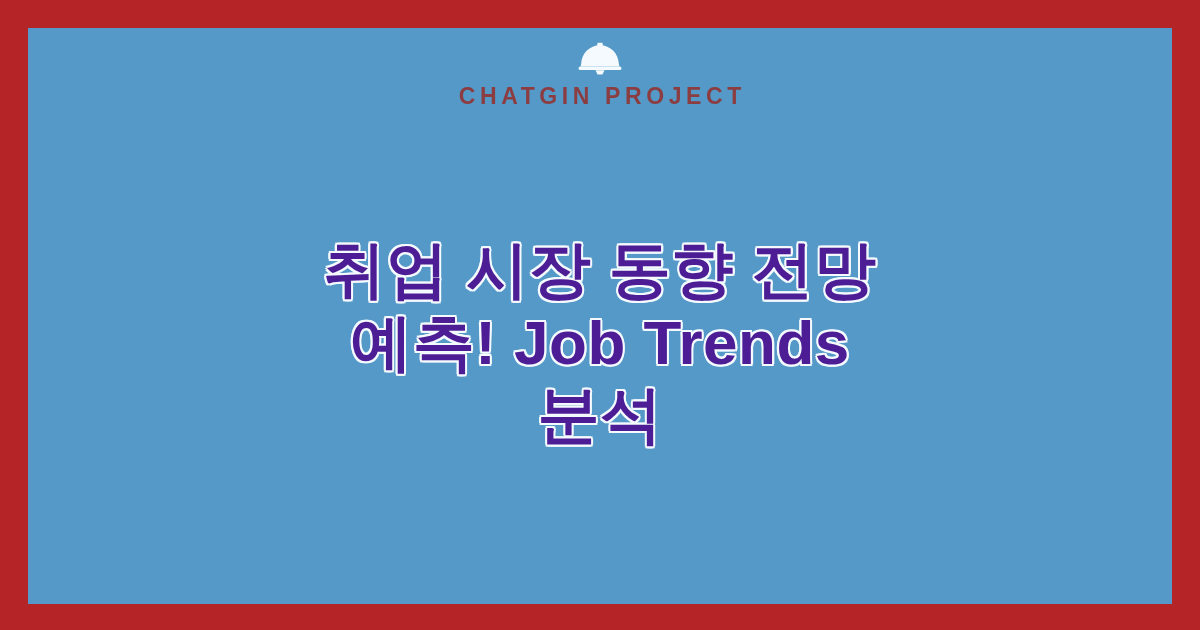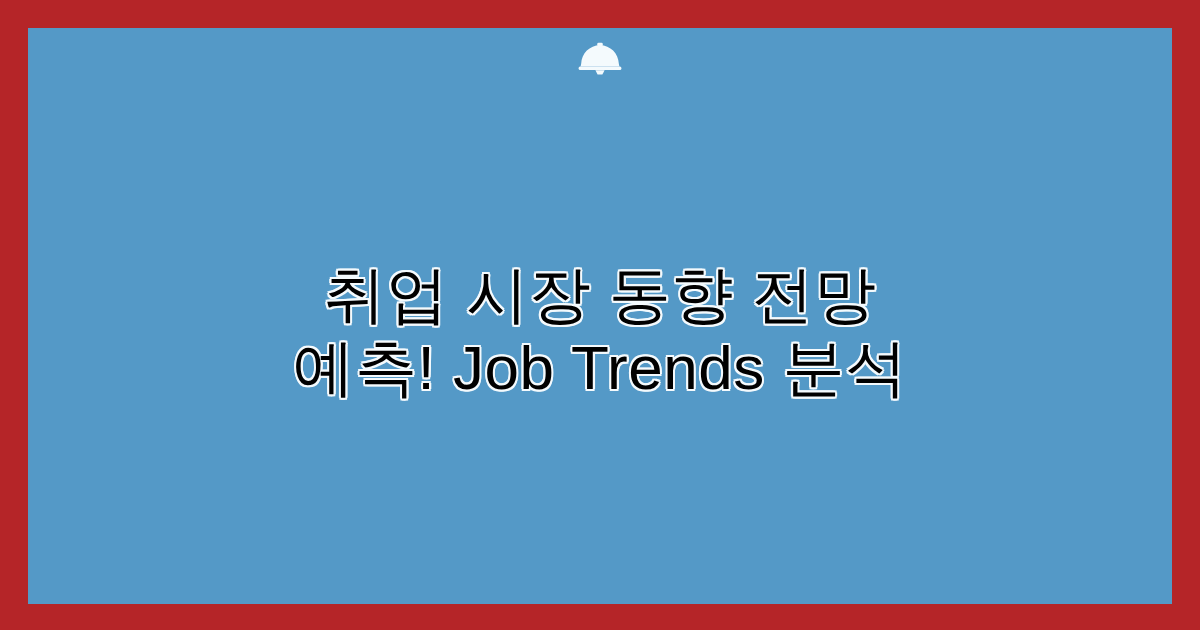--- a/index.html
+++ b/index.html
@@ -67,23 +67,23 @@
     align-items: center;
     justify-content: center;
     padding-bottom: 26px;
     box-sizing: border-box;
   }
 
   .headline {
     margin: 0;
     max-width: 620px;
     text-align: center;
-    color: #000000;
+    color: #4c1d95;
     font-size: 62px;
-    font-weight: normal;
+    font-weight: bold;
     line-height: 1.17;
     letter-spacing: 0.5px;
     word-break: keep-all;
     font-family: "Liberation Sans", "DejaVu Sans", sans-serif;
     
     text-shadow:
        1.6px  1.6px 0 #f4fafd,
       -1.6px  1.6px 0 #f4fafd,
        1.6px -1.6px 0 #f4fafd,
       -1.6px -1.6px 0 #f4fafd,
@@ -113,20 +113,21 @@
                    C 41.4 11.4 33.4 3.2 23 3.2 Z" fill="#f4fafd"></path>
 
           <rect x="20.2" y="0.8" width="5.6" height="3.6" rx="1.4" fill="#f4fafd"></rect>
 
           <rect x="1.6" y="24.4" width="42.8" height="3.6" rx="1.5" fill="#f4fafd"></rect>
 
           <path d="M18.4 28.2 L27.6 28.2 L25.4 32.6 L20.6 32.6 Z" fill="#f4fafd"></path>
         </svg>
       </span>
 
+      <span class="brand-name">CHATGIN PROJECT</span>
     </div>
 
     <div class="headline-wrap">
       <h1 class="headline">취업 시장 동향 전망 예측! Job Trends 분석</h1>
     </div>
 
   </div>
 </div>
 
 </body></html>

